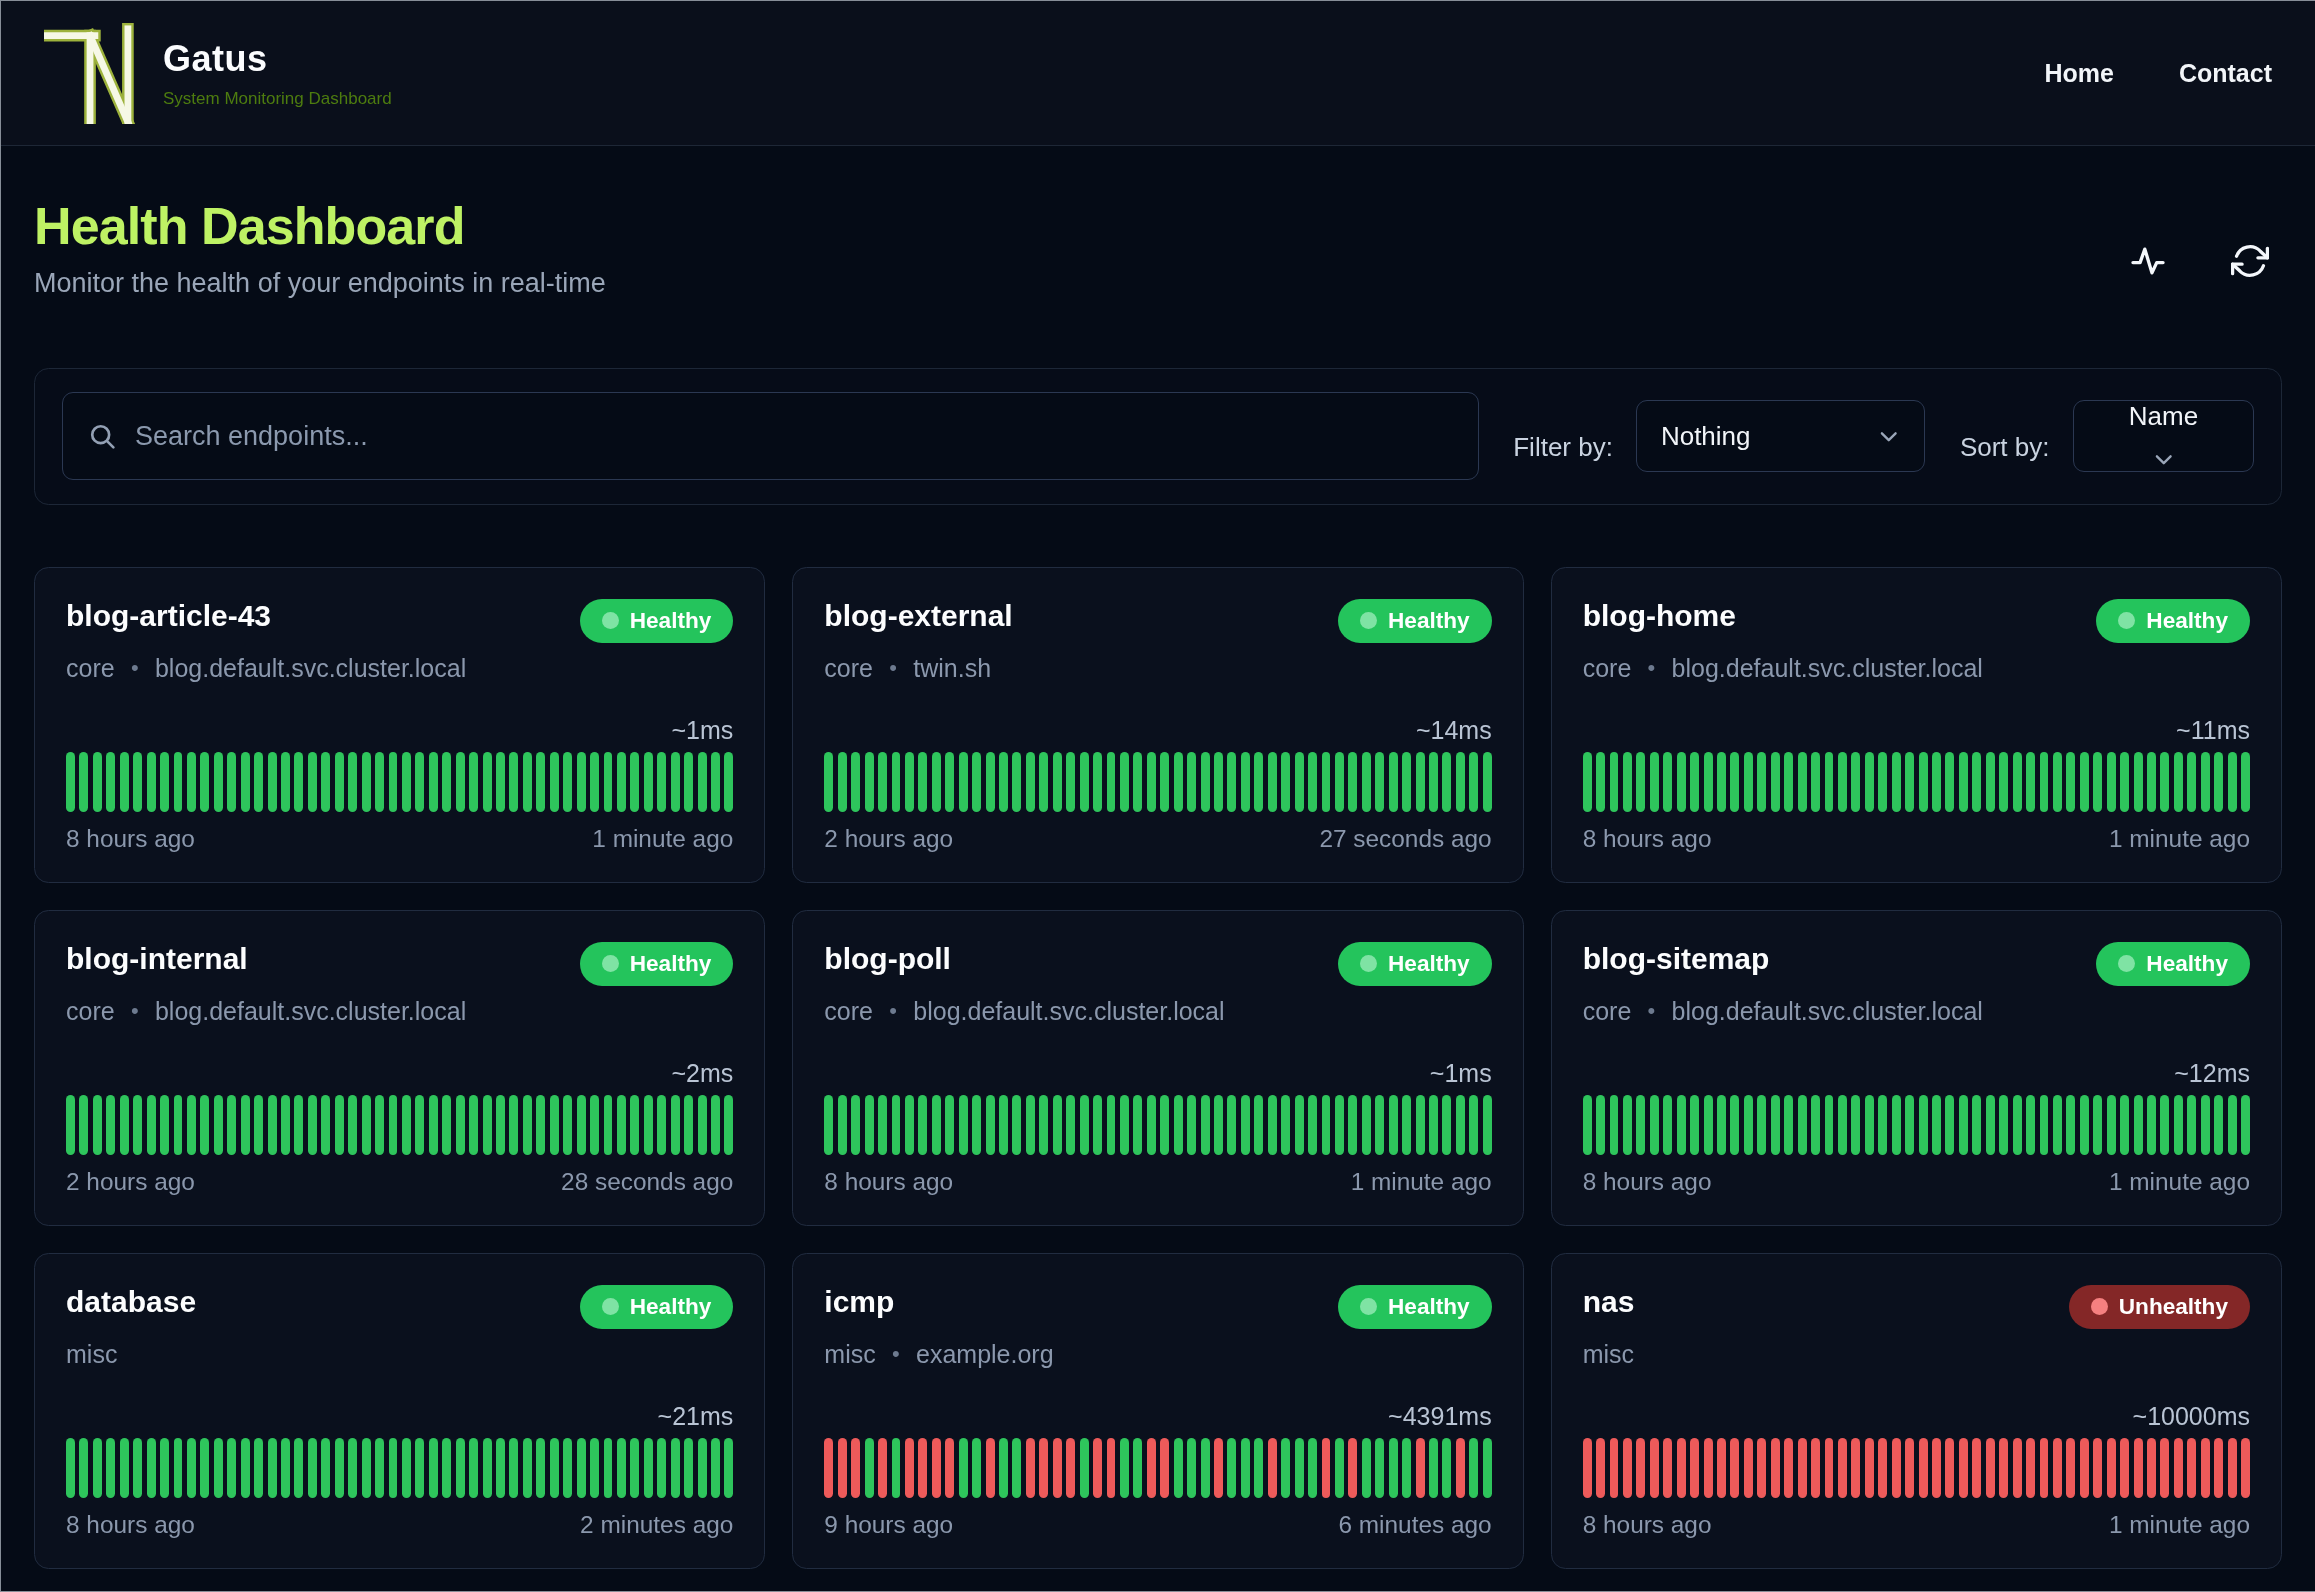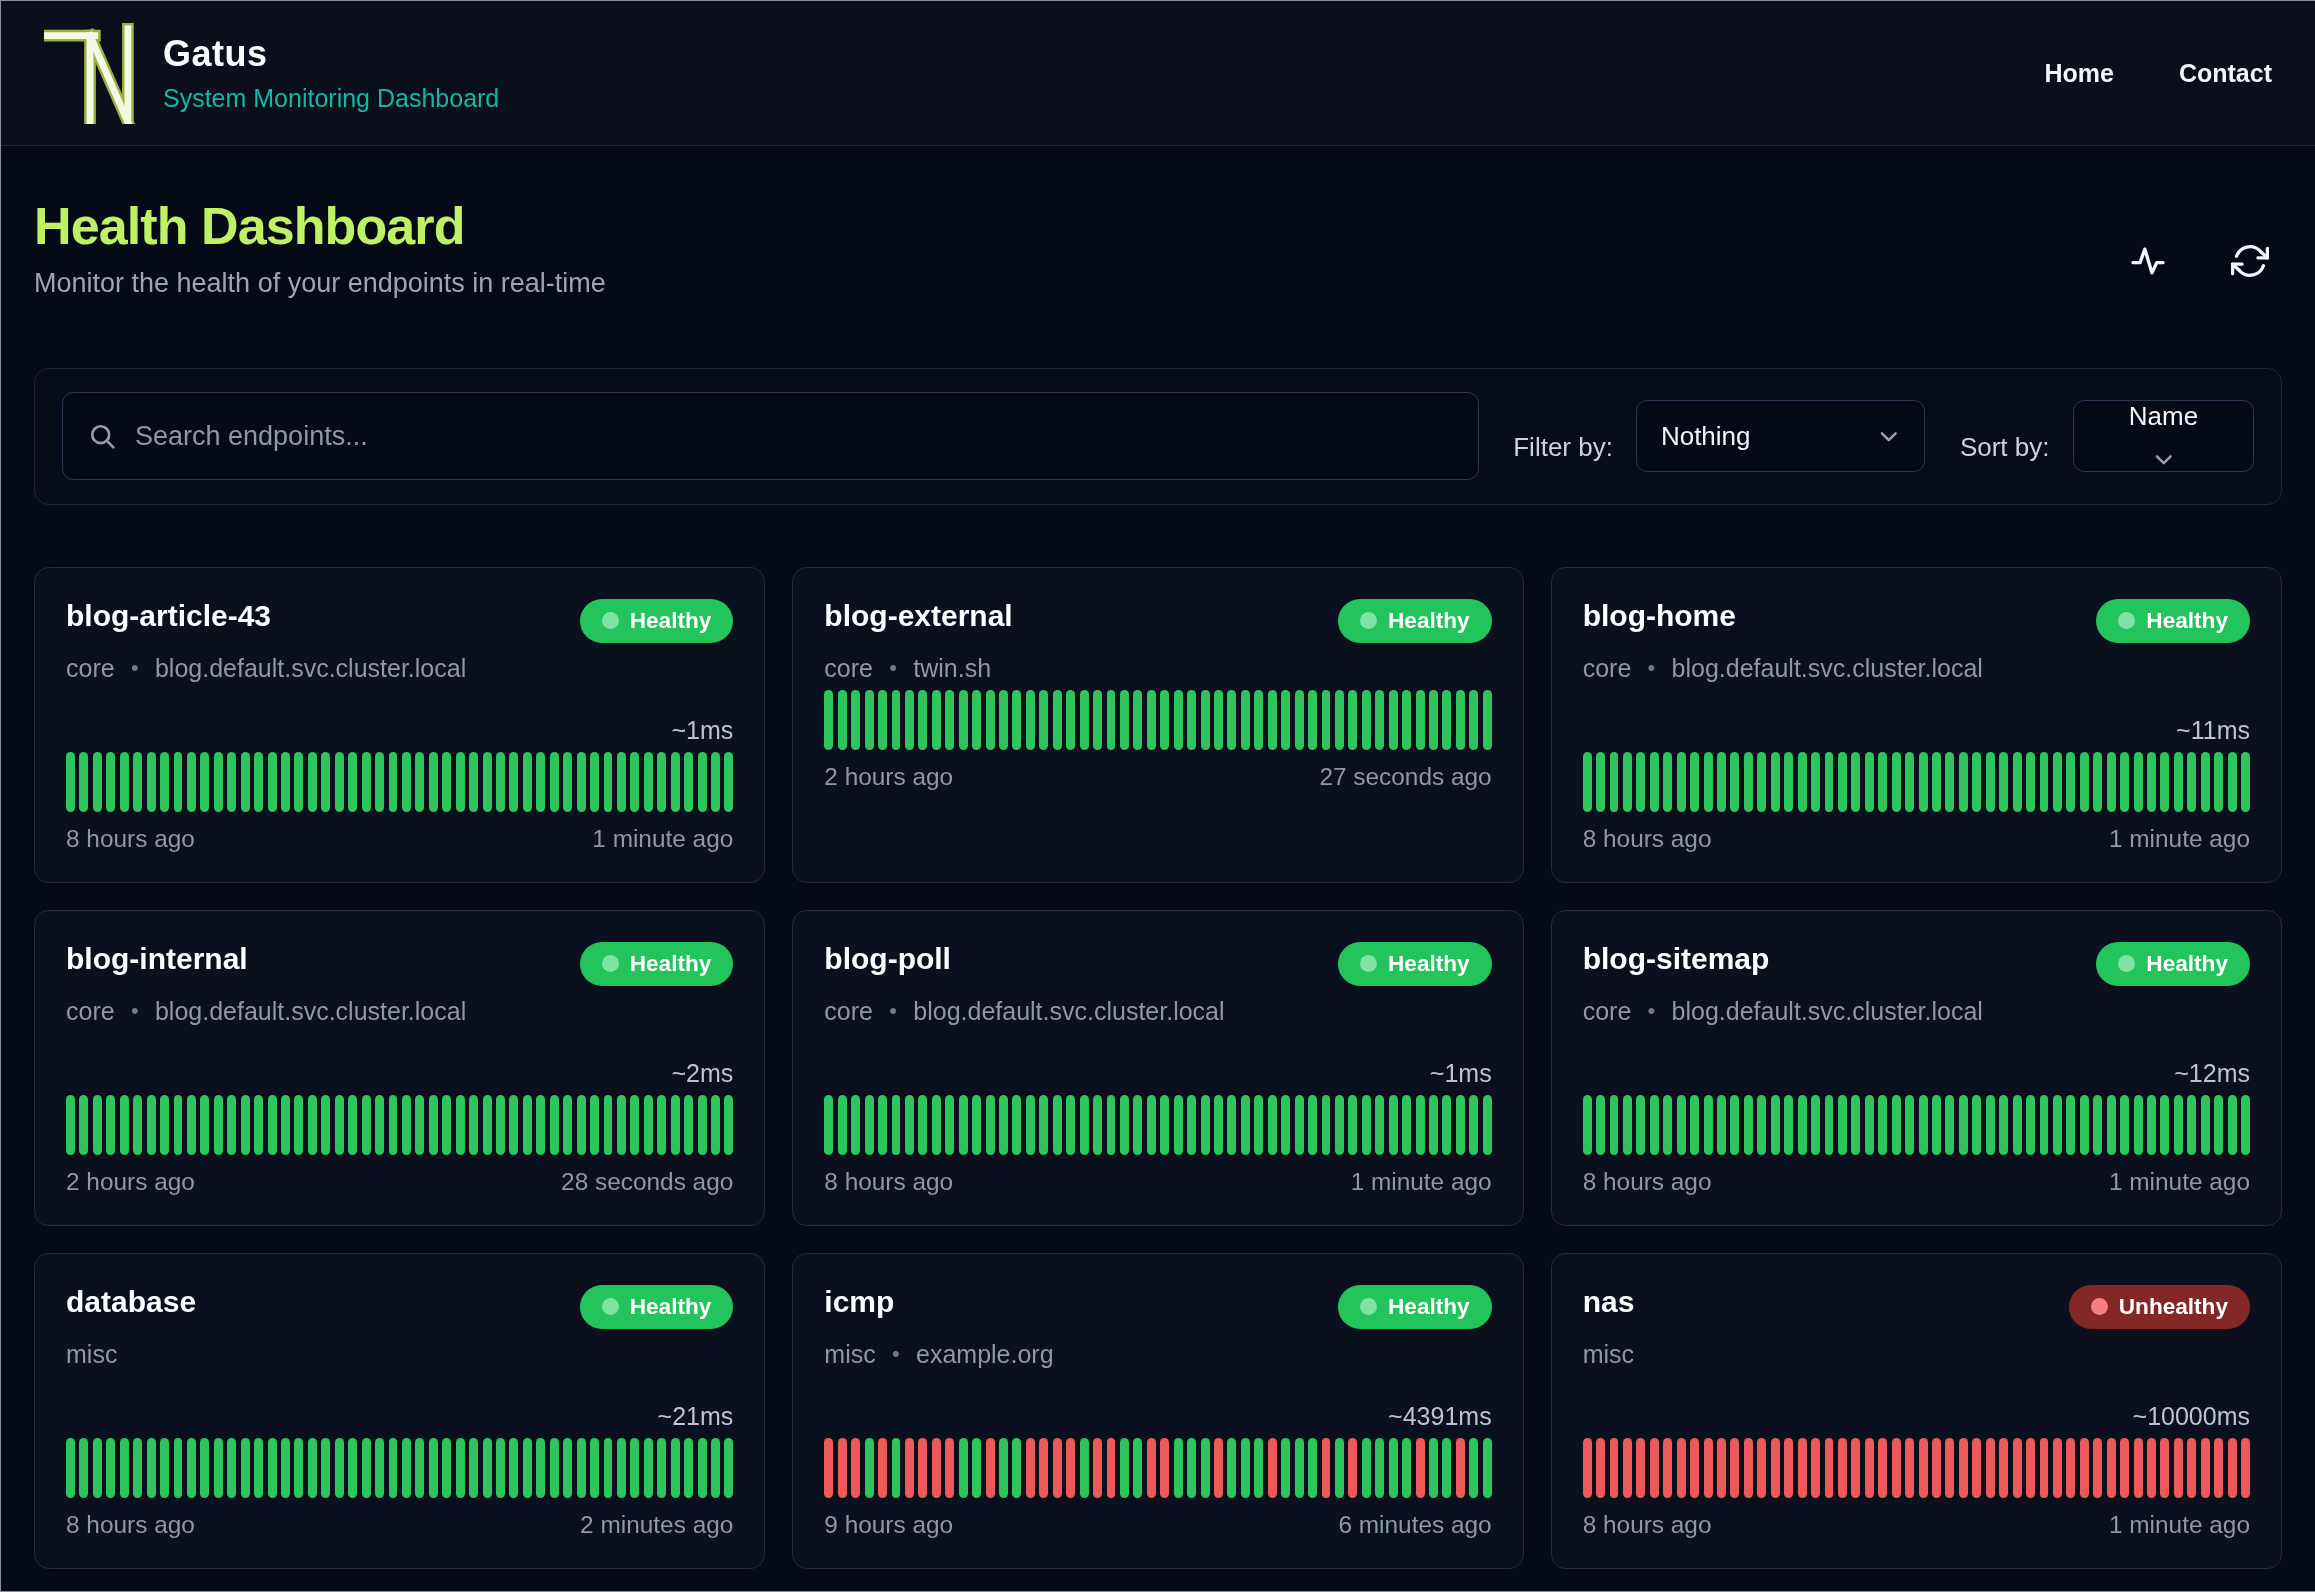--- a/index.html
+++ b/index.html
@@ -11,21 +11,21 @@
   #frame { width:2316px; height:1592px; border:1.8px solid #878e98; background:#050b16; overflow:hidden; }
 
   
   .site-header {
     height:145px; background:#0a0f1b; border-bottom:0.9px solid #1e2736;
     display:flex; align-items:center; padding:0 43px;
   }
   .brand { display:flex; align-items:center; gap:25px; }
   .logo-mark { width:94px; height:101px; display:block; }
   .brand-text .app-name { font-size:36px; font-weight:700; color:#fbfcfe; letter-spacing:0.5px; }
-  .brand-text .app-sub { font-size:25px; color:#14b8a6; margin-top:9px; }
+  .brand-text .app-sub { font-size:17px; color:#4d7c0f; margin-top:9px; }
   .top-nav { margin-left:auto; display:flex; gap:65px; }
   .top-nav a { color:#f2f5f9; font-size:25px; font-weight:600; text-decoration:none; cursor:pointer; }
 
   
   .main { padding:0 33px; }
   .hero { padding-top:51px; display:flex; align-items:flex-start; }
   .hero-left h1 { font-size:52px; font-weight:800; letter-spacing:-0.9px; color:#bef264; line-height:1.12; }
   .hero-left p { margin-top:12.7px; font-size:27px; color:#9aa6b8; }
   .hero-actions { margin-left:auto; display:flex; gap:60px; align-items:center; padding-top:43px; padding-right:11px; }
   .icon-btn { background:none; border:none; cursor:pointer; width:42px; height:42px; display:flex; align-items:center; justify-content:center; }
@@ -241,20 +241,21 @@
       <div class="badge healthy">
         <span class="dot"></span>
         <span>Healthy</span>
       </div>
     </div>
     <div class="ep-meta">
       <span>core</span>
       <span class="sep">•</span>
       <span>twin.sh</span>
     </div>
+    <div class="latency-row">~14ms</div>
     <div class="bars">
             <div class="bar up"></div>
             <div class="bar up"></div>
             <div class="bar up"></div>
             <div class="bar up"></div>
             <div class="bar up"></div>
             <div class="bar up"></div>
             <div class="bar up"></div>
             <div class="bar up"></div>
             <div class="bar up"></div>

